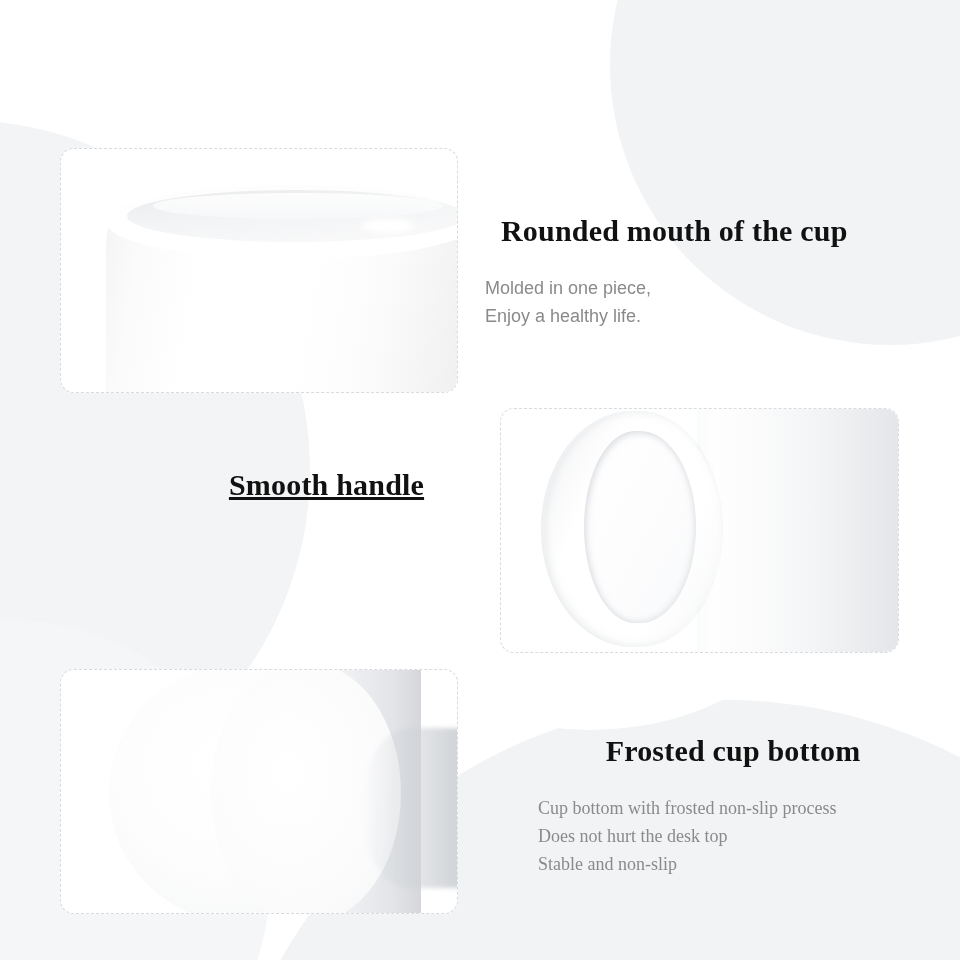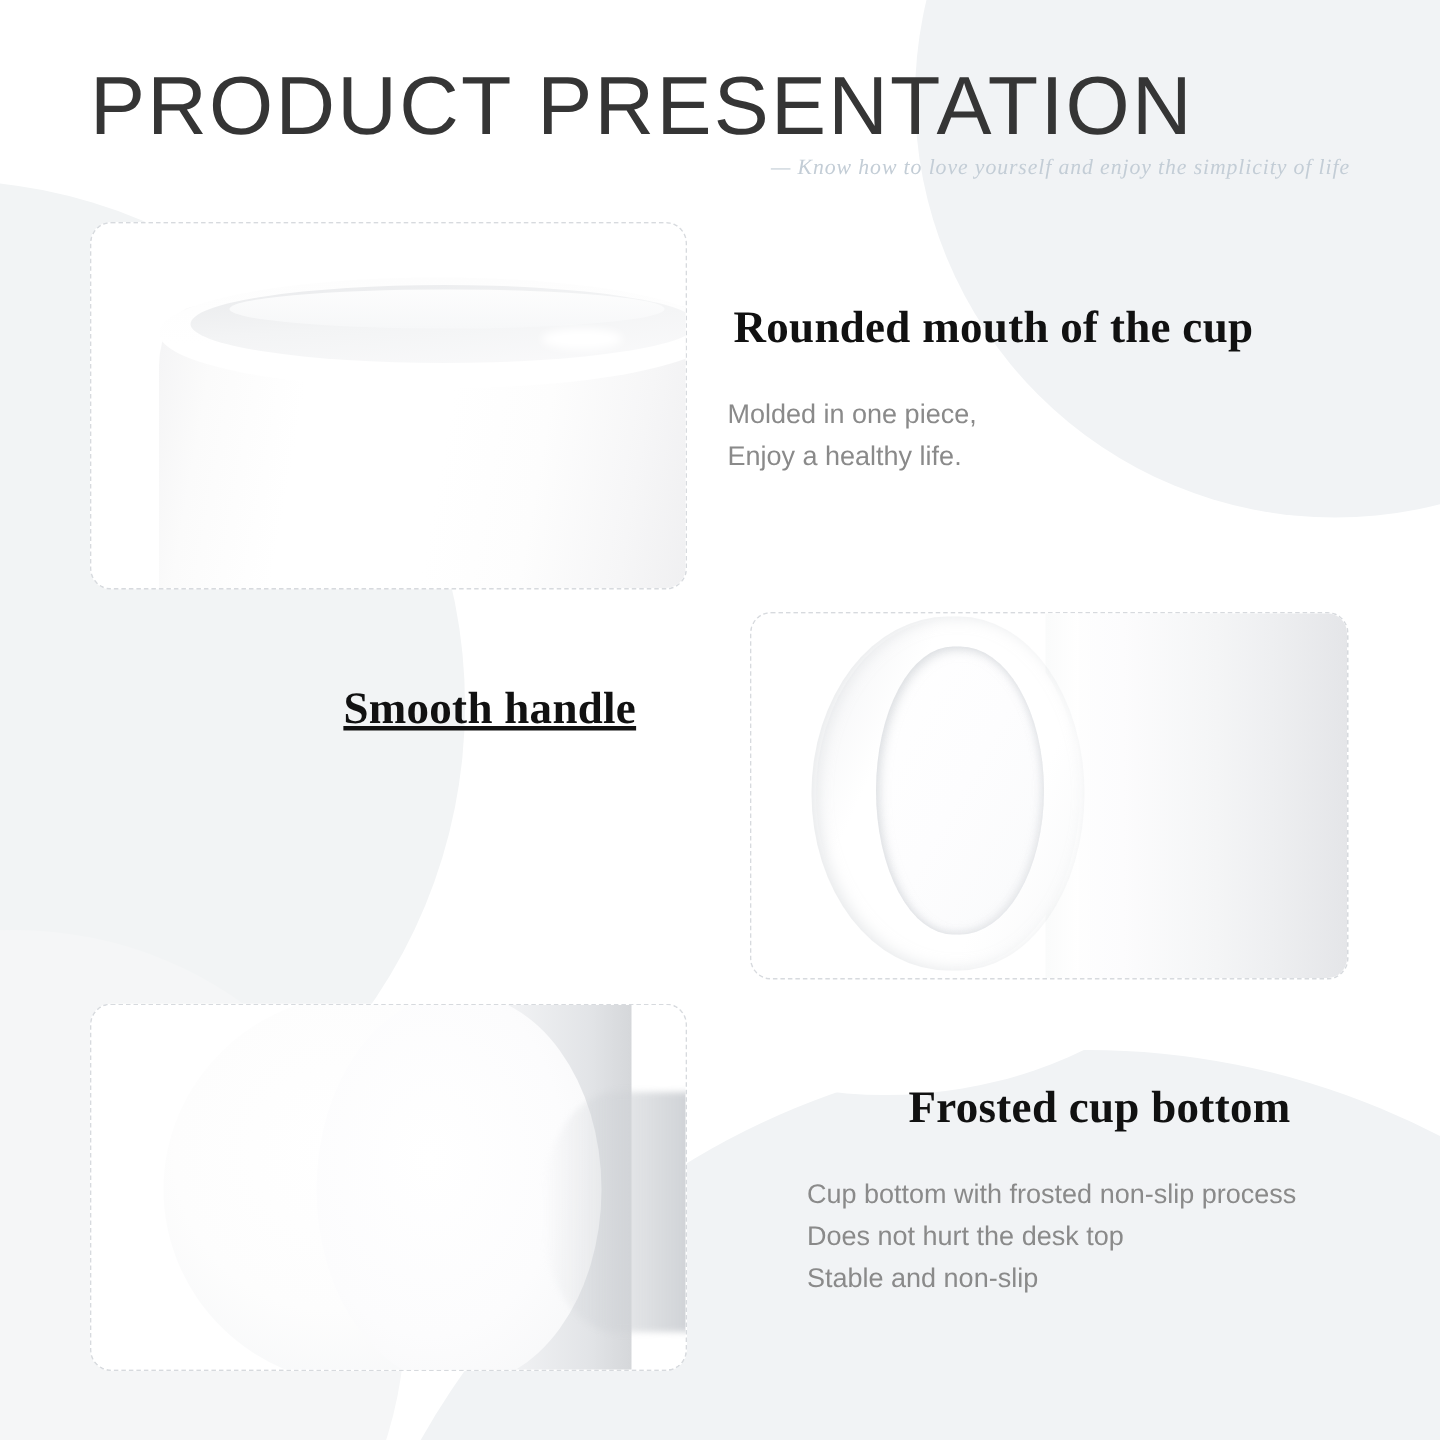--- a/index.html
+++ b/index.html
@@ -268,55 +268,51 @@
   .feature-1 { left: 485px; top: 198px; width: 425px; }
   .feature-2 { left: 68px;  top: 452px; width: 425px; }
   .feature-3 { left: 538px; top: 718px; width: 390px; }
 
   .feature-heading {
     font-family: "Liberation Serif", serif;
     font-weight: bold;
     font-size: 30px;
     color: #111111;
     letter-spacing: 0.2px;
-    margin: 4px;
+    margin: 16px;
     white-space: nowrap;
   }
   .feature-1 .feature-heading { text-align: left; }
   .feature-2 .feature-heading { text-align: center; padding-left: 92px; text-decoration: underline; }
   .feature-3 .feature-heading { text-align: center; }
 
   .feature-lines {
     margin-top: 26px;
     font-family: "Liberation Sans", sans-serif;
     font-size: 18px;
     color: #8a8a8a;
     line-height: 28px;
   }
   .feature-2 .feature-lines { margin-top: 24px; }
-  .feature-3 .feature-lines { margin-top: 26px; }
+  .feature-3 .feature-lines { margin-top: 26px; font-family: Liberation Serif, serif; }
   .feature-line { display: block; white-space: nowrap; }
 </style>
 </head>
 <body>
 
 <div id="page">
 
   <div class="bg-layer">
     <div class="blob-tr"></div>
     <div class="blob-left"></div>
     <div class="blob-bl"></div>
     <div class="blob-bottom"></div>
     <div class="blob-mid-white"></div>
   </div>
 
-  <div class="header">
-    <div class="page-title">PRODUCT PRESENTATION</div>
-    <div class="page-subtitle">— Know how to love yourself and enjoy the simplicity of life</div>
-  </div>
 
   <div class="panel panel-1">
     <div class="cup-body-1"></div>
     <div class="cup-rim-outer"></div>
     <div class="cup-rim-inner"></div>
     <div class="cup-rim-hilite"></div>
     <div class="cup-shine-1"></div>
   </div>
 
   <div class="panel panel-2">

